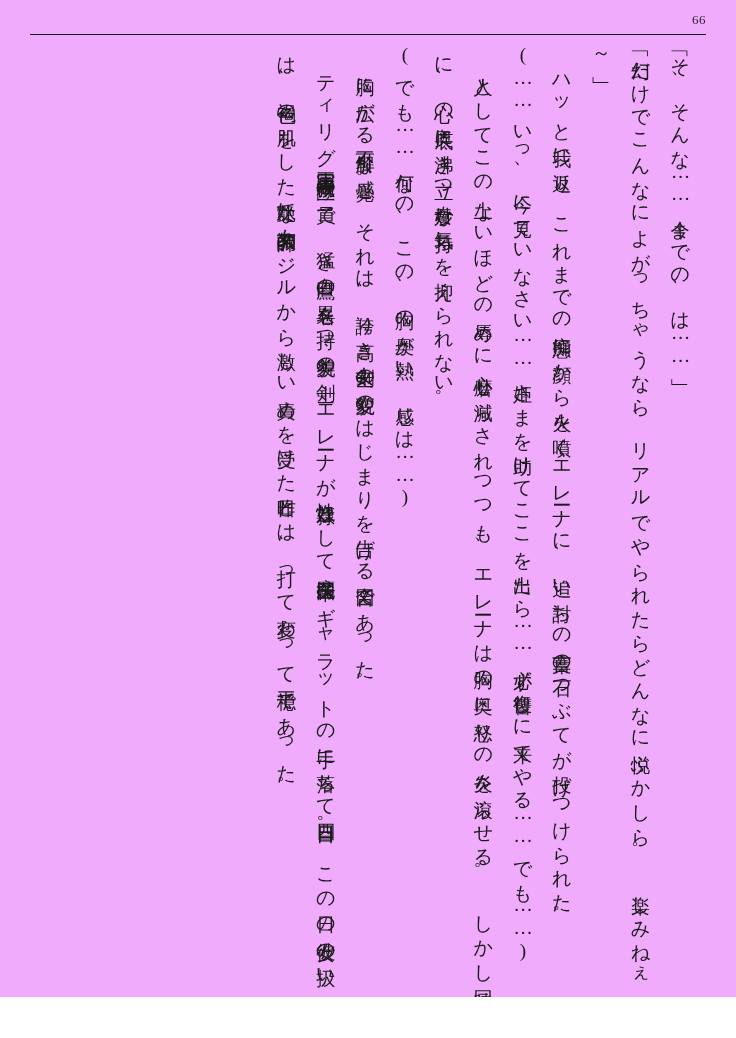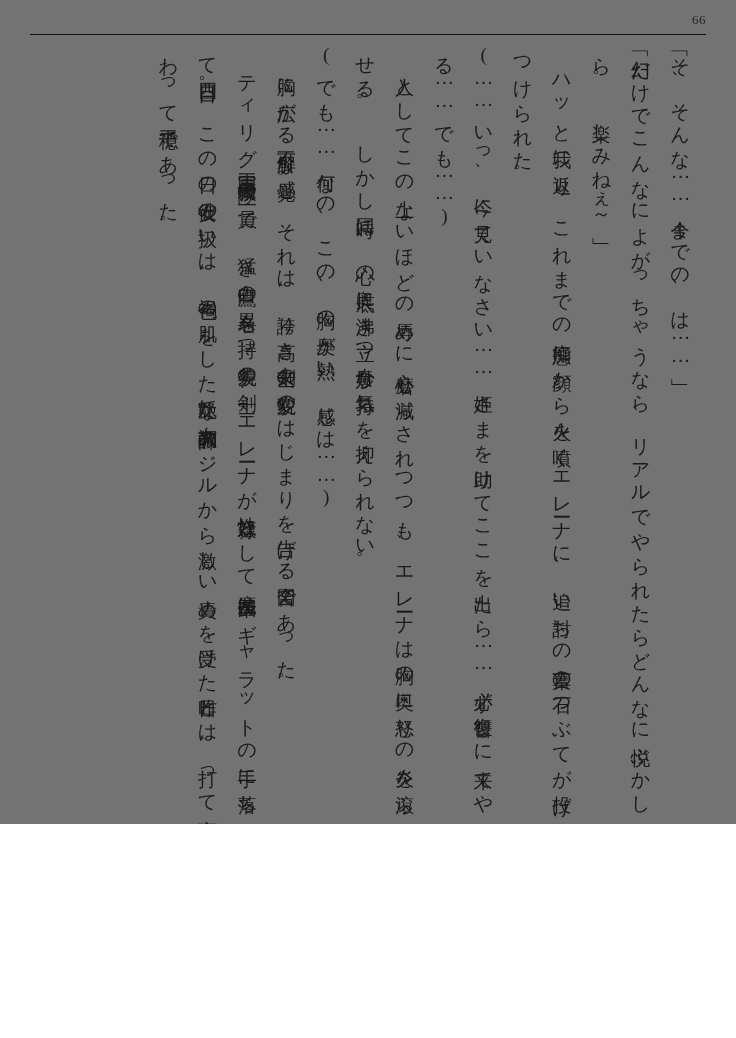--- a/index.html
+++ b/index.html
@@ -7,22 +7,22 @@
     padding: 0;
     background: #ffffff;
   }
   body {
     font-family: "Liberation Serif", "DejaVu Serif", serif;
     color: #1a1a1a;
   }
   #page {
     position: relative;
     width: 736px;
-    height: 824px;
-    background: #737373;
+    height: 997px;
+    background: #f0abfc;
     overflow: hidden;
     box-sizing: border-box;
   }
   
   #page-number {
     position: absolute;
     top: 12px;
     right: 30px;
     font-size: 13px;
     letter-spacing: 0.5px;

